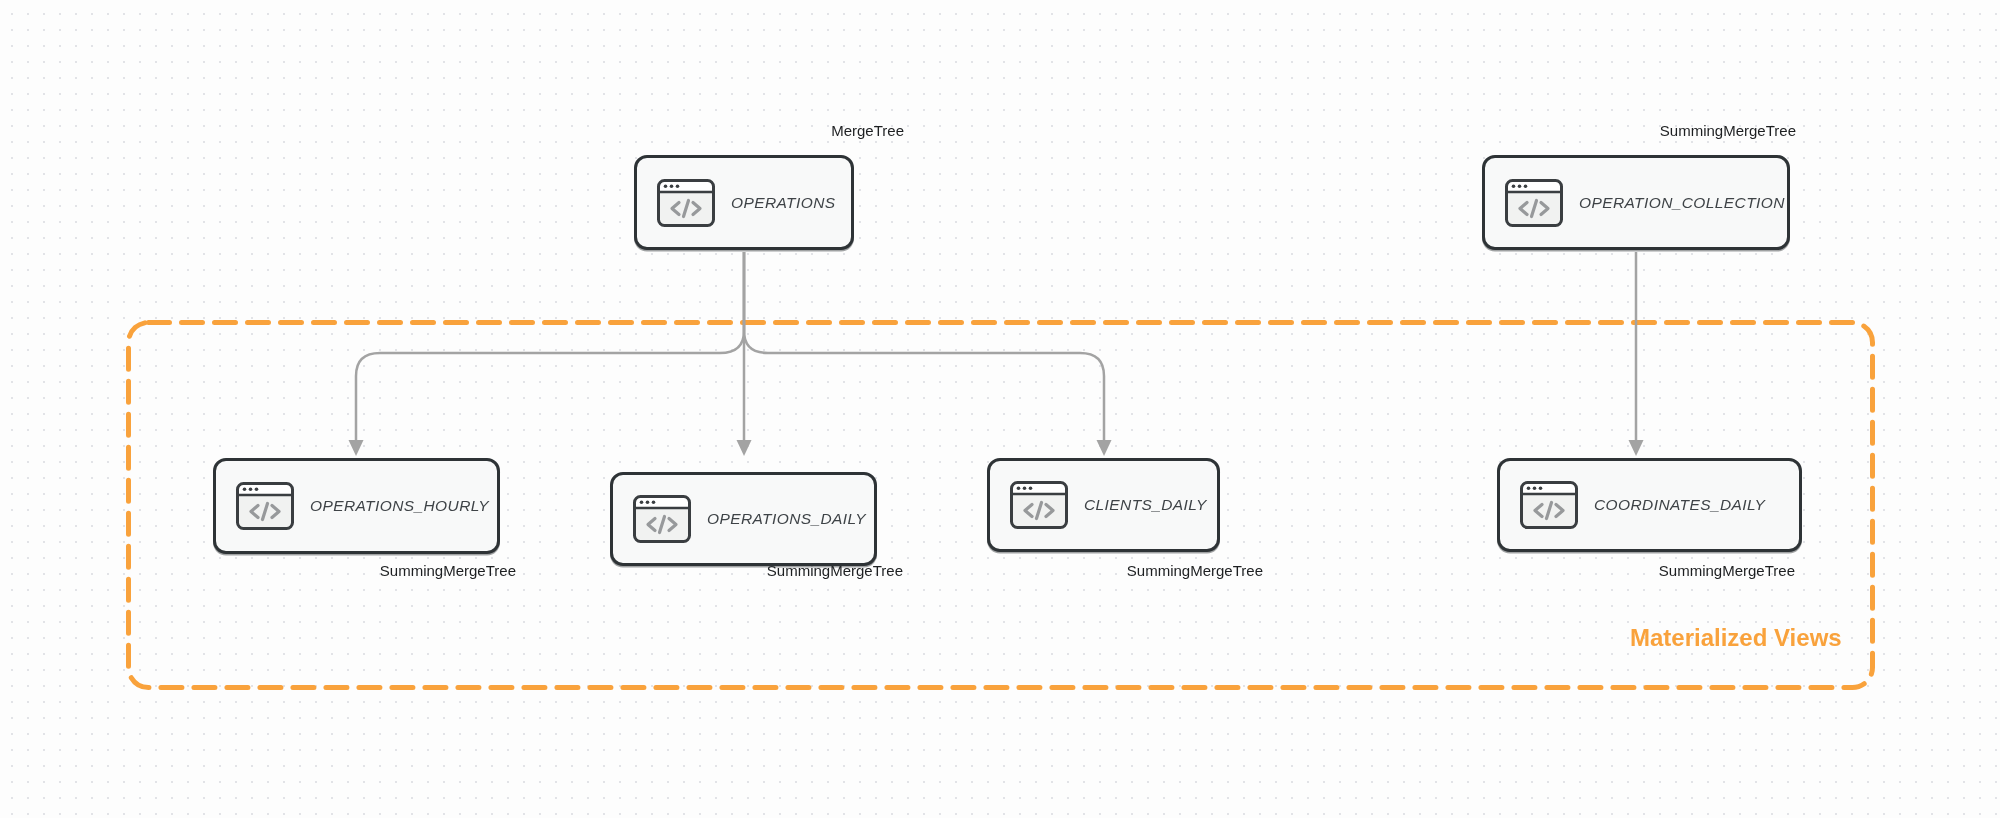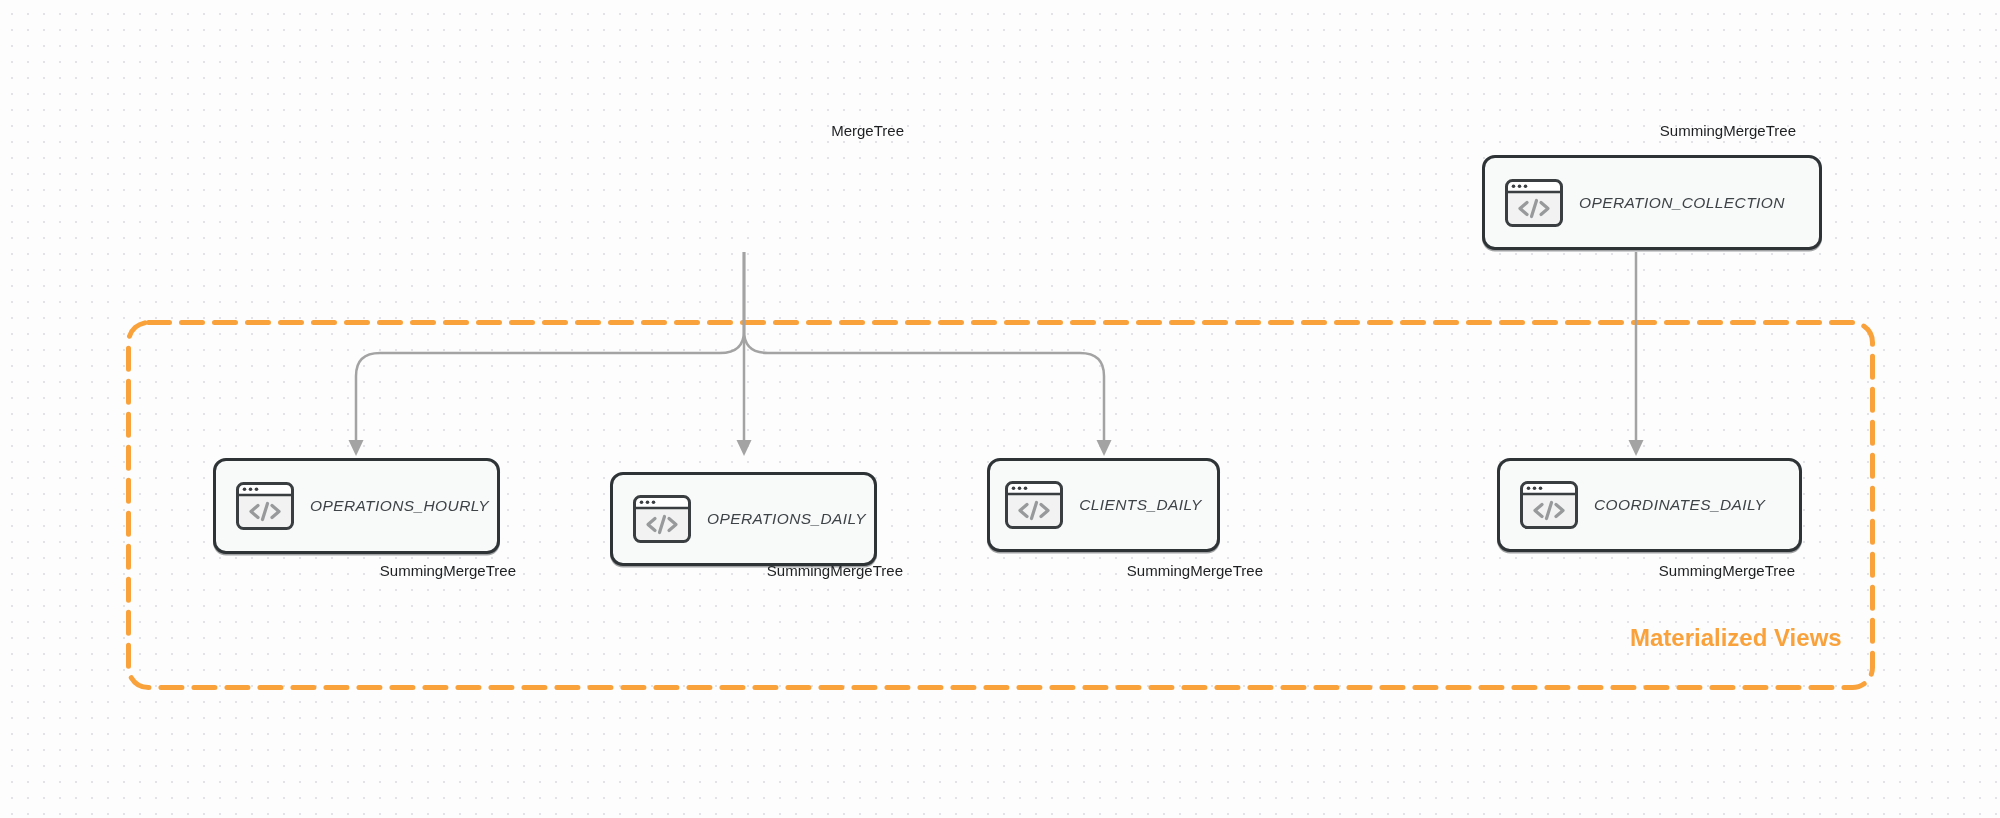--- a/index.html
+++ b/index.html
@@ -89,22 +89,37 @@
     <polygon points="1636,456 1628.5,440 1643.5,440" fill="#a3a3a3"></polygon>
   </svg>
 
   <div class="engine-label" style="left:584px; top:122px;">MergeTree</div>
   <div class="engine-label" style="left:1476px; top:122px;">SummingMergeTree</div>
   <div class="engine-label" style="left:196px; top:562px;">SummingMergeTree</div>
   <div class="engine-label" style="left:583px; top:562px;">SummingMergeTree</div>
   <div class="engine-label" style="left:943px; top:562px;">SummingMergeTree</div>
   <div class="engine-label" style="left:1475px; top:562px;">SummingMergeTree</div>
 
+  <div class="node" style="left:634px; top:155px; width:220px;">
+    <svg class="node-icon" viewBox="0 0 58 48">
+      <rect x="1.5" y="1.5" width="55" height="45" rx="6" fill="#ffffff"></rect>
+      <path d="M1.5 13 H56.5 V40.5 a6 6 0 0 1 -6 6 H7.5 a6 6 0 0 1 -6 -6 Z" fill="#f1f2f1"></path>
+      <line x1="1.5" y1="13" x2="56.5" y2="13" stroke="#3a3e41" stroke-width="2.5"></line>
+      <rect x="1.5" y="1.5" width="55" height="45" rx="6" fill="none" stroke="#3a3e41" stroke-width="3"></rect>
+      <circle cx="8.5" cy="7.3" r="1.8" fill="#3a3e41"></circle>
+      <circle cx="14.5" cy="7.3" r="1.8" fill="#3a3e41"></circle>
+      <circle cx="20.5" cy="7.3" r="1.8" fill="#3a3e41"></circle>
+      <path d="M22 23.5 l-7 6 l7 6" fill="none" stroke="#97999b" stroke-width="3.2" stroke-linecap="round" stroke-linejoin="round"></path>
+      <path d="M36 23.5 l7 6 l-7 6" fill="none" stroke="#97999b" stroke-width="3.2" stroke-linecap="round" stroke-linejoin="round"></path>
+      <path d="M31.5 21.5 l-5 16" fill="none" stroke="#97999b" stroke-width="3.2" stroke-linecap="round"></path>
+    </svg>
+    <span class="node-title">OPERATIONS</span>
+  </div>
 
-  <div class="node" style="left:1482px; top:155px; width:340px;">
+  <div class="node" style="left:1482px; top:155px; width:308px;">
     <svg class="node-icon" viewBox="0 0 58 48">
       <rect x="1.5" y="1.5" width="55" height="45" rx="6" fill="#ffffff"></rect>
       <path d="M1.5 13 H56.5 V40.5 a6 6 0 0 1 -6 6 H7.5 a6 6 0 0 1 -6 -6 Z" fill="#f1f2f1"></path>
       <line x1="1.5" y1="13" x2="56.5" y2="13" stroke="#3a3e41" stroke-width="2.5"></line>
       <rect x="1.5" y="1.5" width="55" height="45" rx="6" fill="none" stroke="#3a3e41" stroke-width="3"></rect>
       <circle cx="8.5" cy="7.3" r="1.8" fill="#3a3e41"></circle>
       <circle cx="14.5" cy="7.3" r="1.8" fill="#3a3e41"></circle>
       <circle cx="20.5" cy="7.3" r="1.8" fill="#3a3e41"></circle>
       <path d="M22 23.5 l-7 6 l7 6" fill="none" stroke="#97999b" stroke-width="3.2" stroke-linecap="round" stroke-linejoin="round"></path>
       <path d="M36 23.5 l7 6 l-7 6" fill="none" stroke="#97999b" stroke-width="3.2" stroke-linecap="round" stroke-linejoin="round"></path>
@@ -138,21 +153,21 @@
       <circle cx="8.5" cy="7.3" r="1.8" fill="#3a3e41"></circle>
       <circle cx="14.5" cy="7.3" r="1.8" fill="#3a3e41"></circle>
       <circle cx="20.5" cy="7.3" r="1.8" fill="#3a3e41"></circle>
       <path d="M22 23.5 l-7 6 l7 6" fill="none" stroke="#97999b" stroke-width="3.2" stroke-linecap="round" stroke-linejoin="round"></path>
       <path d="M36 23.5 l7 6 l-7 6" fill="none" stroke="#97999b" stroke-width="3.2" stroke-linecap="round" stroke-linejoin="round"></path>
       <path d="M31.5 21.5 l-5 16" fill="none" stroke="#97999b" stroke-width="3.2" stroke-linecap="round"></path>
     </svg>
     <span class="node-title">OPERATIONS_DAILY</span>
   </div>
 
-  <div class="node" style="left:987px; top:458px; width:233px; height:94px;justify-content:center;">
+  <div class="node" style="left:987px; top:458px; width:233px; height:94px;">
     <svg class="node-icon" viewBox="0 0 58 48">
       <rect x="1.5" y="1.5" width="55" height="45" rx="6" fill="#ffffff"></rect>
       <path d="M1.5 13 H56.5 V40.5 a6 6 0 0 1 -6 6 H7.5 a6 6 0 0 1 -6 -6 Z" fill="#f1f2f1"></path>
       <line x1="1.5" y1="13" x2="56.5" y2="13" stroke="#3a3e41" stroke-width="2.5"></line>
       <rect x="1.5" y="1.5" width="55" height="45" rx="6" fill="none" stroke="#3a3e41" stroke-width="3"></rect>
       <circle cx="8.5" cy="7.3" r="1.8" fill="#3a3e41"></circle>
       <circle cx="14.5" cy="7.3" r="1.8" fill="#3a3e41"></circle>
       <circle cx="20.5" cy="7.3" r="1.8" fill="#3a3e41"></circle>
       <path d="M22 23.5 l-7 6 l7 6" fill="none" stroke="#97999b" stroke-width="3.2" stroke-linecap="round" stroke-linejoin="round"></path>
       <path d="M36 23.5 l7 6 l-7 6" fill="none" stroke="#97999b" stroke-width="3.2" stroke-linecap="round" stroke-linejoin="round"></path>

